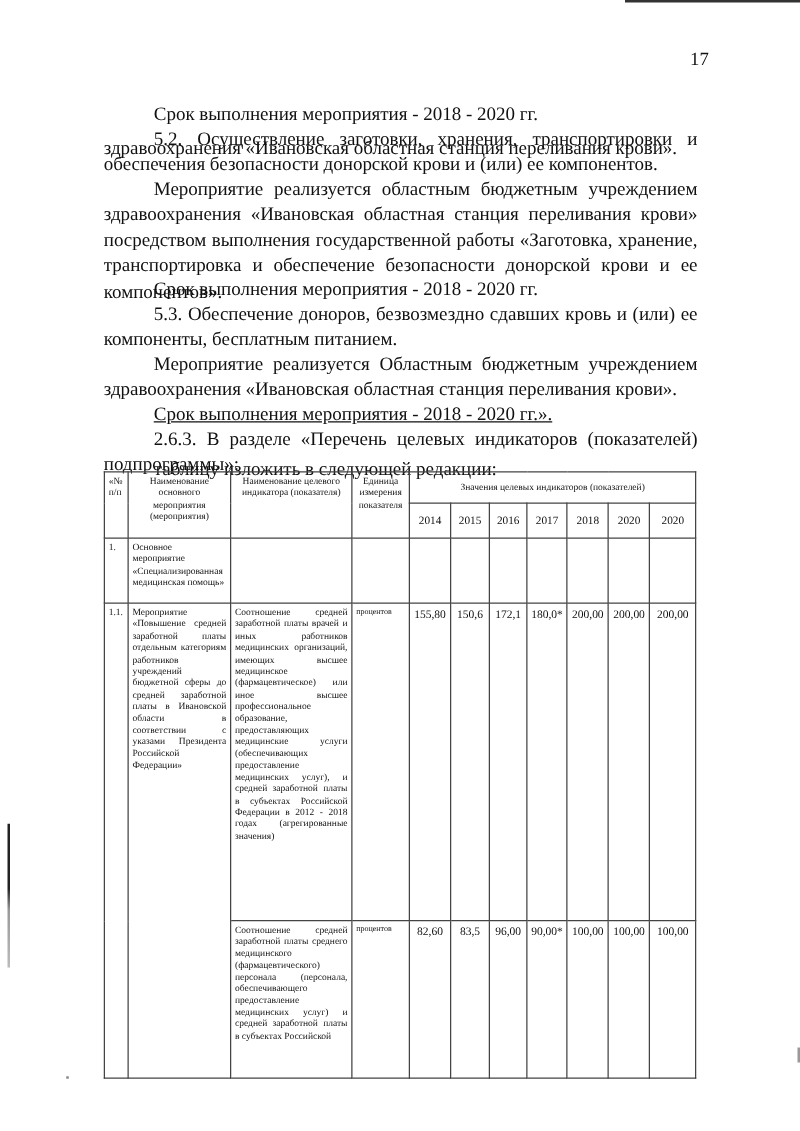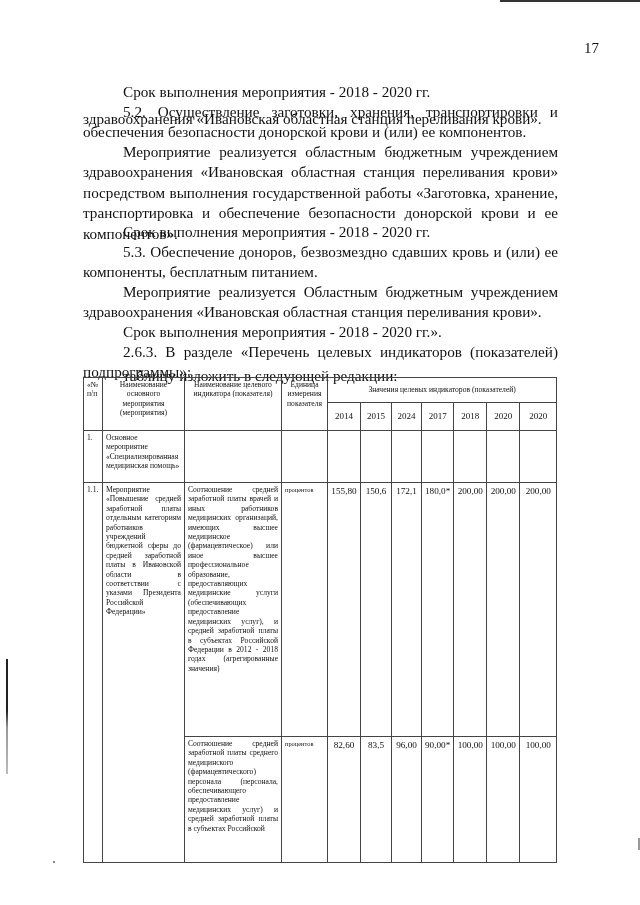--- a/index.html
+++ b/index.html
@@ -1,19 +1,19 @@
 <!DOCTYPE html>
 <html><head>
 <meta charset="utf-8">
 <style>
   html, body { margin:0; padding:0; background:#ffffff; }
   body { width:640px; height:905px; position:relative; overflow:hidden;
          font-family:"Liberation Serif", "DejaVu Serif", serif; color:#111; }
   .topbar { position:absolute; left:500px; top:0; width:140px; height:2px; background:#333; }
-  .pagenum { position:absolute; left:552px; top:40px; font-size:15px;margin-left:32px; }
+  .pagenum { position:absolute; left:552px; top:40px; font-size:15px; }
   .para { position:absolute; left:83px; width:475px; font-size:15.2px; line-height:20.4px;
           text-align:justify; }
   .para.indent { text-indent:40px; }
   .margin-mark { position:absolute; left:6px; top:659px; width:2px; height:115px;
                  background:linear-gradient(#222 0%, #222 45%, #999 60%, #bbb 100%); }
   .dot { position:absolute; left:53px; top:861px; width:2px; height:2px; background:#888; }
   .dot2 { position:absolute; left:638px; top:838px; width:2px; height:12px; background:#999; }
 
   table.ind { position:absolute; left:83px; top:377px; border-collapse:collapse;
               table-layout:fixed; font-size:7.6px; line-height:9.4px;
@@ -32,21 +32,21 @@
 <div class="topbar"></div>
 <div class="pagenum">17</div>
 
 <div class="para" style="top:62px;margin-top:47px;">здравоохранения «Ивановская областная станция переливания крови».</div>
 <div class="para indent" style="top:82px;">Срок выполнения мероприятия - 2018 - 2020 гг.</div>
 <div class="para indent" style="top:102px;">5.2. Осуществление заготовки, хранения, транспортировки и обеспечения безопасности донорской крови и (или) ее компонентов.</div>
 <div class="para indent" style="top:142px;">Мероприятие реализуется областным бюджетным учреждением здравоохранения «Ивановская областная станция переливания крови» посредством выполнения государственной работы «Заготовка, хранение, транспортировка и обеспечение безопасности донорской крови и ее компонентов».</div>
 <div class="para indent" style="top:222px;">Срок выполнения мероприятия - 2018 - 2020 гг.</div>
 <div class="para indent" style="top:242px;">5.3. Обеспечение доноров, безвозмездно сдавших кровь и (или) ее компоненты, бесплатным питанием.</div>
 <div class="para indent" style="top:282px;">Мероприятие реализуется Областным бюджетным учреждением здравоохранения «Ивановская областная станция переливания крови».</div>
-<div class="para indent" style="top:322px;">Срок выполнения мероприятия - 2018 - 2020 гг.».</div>
+<div class="para indent" style="top:322px;text-decoration:underline;">Срок выполнения мероприятия - 2018 - 2020 гг.».</div>
 <div class="para indent" style="top:342px;">2.6.3. В разделе «Перечень целевых индикаторов (показателей) подпрограммы»:</div>
 <div class="para indent" style="top:366px;">таблицу изложить в следующей редакции:</div>
 
 <table class="ind">
   <colgroup>
     <col style="width:19px">
       <col style="width:82px">
       <col style="width:97px">
       <col style="width:46px">
     <col style="width:33px">
@@ -61,21 +61,21 @@
       <tr style="height:25px;">
     <th rowspan="2" style="text-align:left;">«№ п/п</th>
     <th rowspan="2">Наименование основного мероприятия (мероприятия)</th>
     <th rowspan="2">Наименование целевого индикатора (показателя)</th>
     <th rowspan="2">Единица измерения показателя</th>
     <th colspan="7" style="vertical-align:middle;">Значения целевых индикаторов (показателей)</th>
   </tr>
   <tr style="height:28px;">
     <th class="yr">2014</th>
     <th class="yr">2015</th>
-    <th class="yr">2024</th>
+    <th class="yr">2016</th>
     <th class="yr">2017</th>
     <th class="yr">2018</th>
     <th class="yr">2020</th>
     <th class="yr">2020</th>
   </tr>
 
   <tr style="height:52px;">
     <td>1.</td>
     <td>Основное мероприятие «Специализированная медицинская помощь»</td>
     <td></td>

